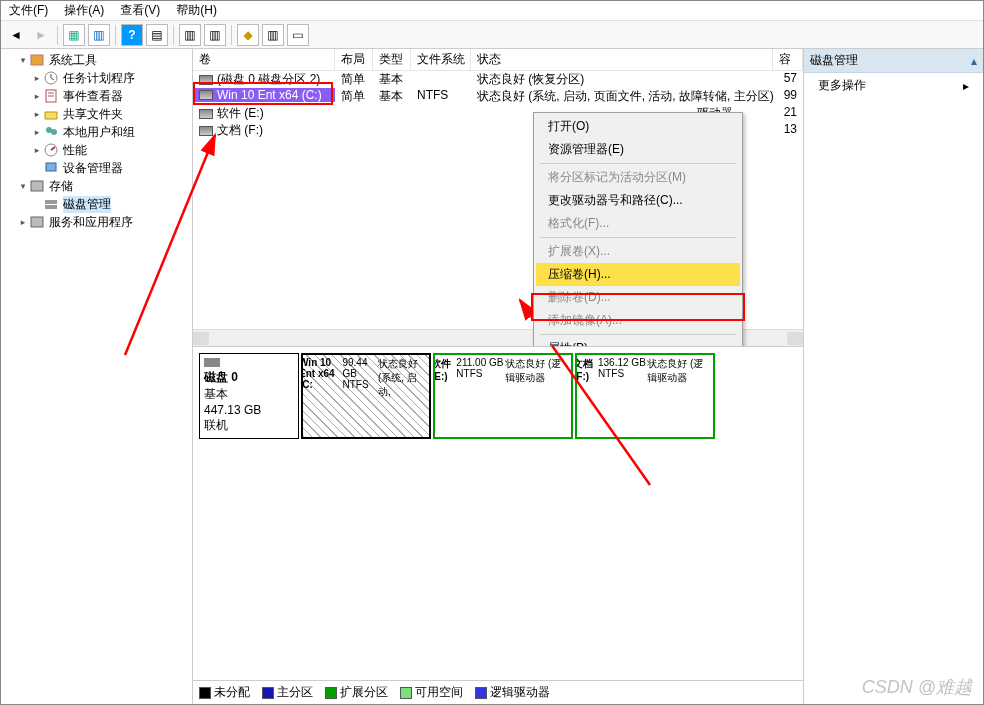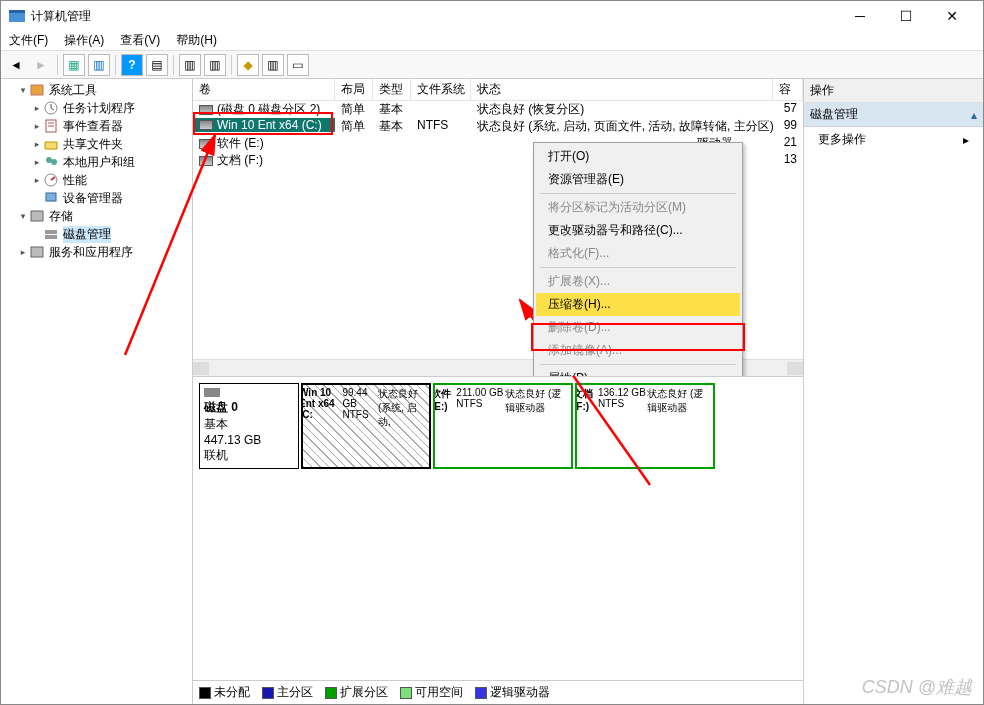--- a/index.html
+++ b/index.html
@@ -25,21 +25,21 @@
 .indent2 { padding-left: 28px; }
 .centerpane { flex: 1; display: flex; flex-direction: column; overflow: hidden; }
 .listarea { height: 298px; border-bottom: 1px solid #ccc; display: flex; flex-direction: column; position: relative; overflow: hidden; }
 .listheader { display: flex; font-size: 12px; background: #fff; border-bottom: 1px solid #e5e5e5; height: 22px; flex-shrink: 0; }
 .listheader .col { border-right: 1px solid #e5e5e5; padding: 2px 6px; display: flex; align-items: center; overflow: hidden; white-space: nowrap; }
 .listrows { font-size: 12px; }
 .listrow { display: flex; height: 17px; align-items: flex-start; }
 .listrow .cell { overflow: hidden; white-space: nowrap; padding: 0 6px; }
 .listrow .cell.vol { display: flex; align-items: center; gap: 4px; }
 .volicon { width: 14px; height: 10px; background: linear-gradient(#888, #ccc); border: 1px solid #555; flex-shrink: 0; }
-.sel { background: #0f766e; color: #fff; }
+.sel { background: #8b5cf6; color: #fff; }
 .redbox { position: absolute; border: 2px solid red; pointer-events: none; }
 .ctxmenu { position: absolute; left: 340px; top: 15px; width: 210px; background: #f0f0f0; border: 1px solid #a0a0a0; box-shadow: 2px 2px 4px rgba(0,0,0,0.25); font-size: 12px; padding: 2px; z-index: 10; margin-top: 48px; }
 .ctxitem { height: 23px; display: flex; align-items: center; padding: 0 12px; }
 .ctxitem.disabled { color: #888; }
 .ctxitem.highlight { background: #fde047; }
 .ctxsep { height: 1px; background: #ccc; margin: 2px 4px; }
 .scrollbars-bottom { height: 17px; background: #f0f0f0; border-top: 1px solid #ddd; position: relative; }
 .scrollbars-bottom::before, .scrollbars-bottom::after { content: ""; position: absolute; top: 2px; width: 16px; height: 13px; background: #ddd; }
 .scrollbars-bottom::before { left: 0; }
 .scrollbars-bottom::after { right: 0; }
@@ -57,32 +57,20 @@
 .rightpane .sect { background: #d8e6f2; padding: 3px 6px; display: flex; justify-content: space-between; align-items: center; border-bottom: 1px solid #c5d5e5; }
 .rightpane .sect2 { padding: 4px 14px; display: flex; justify-content: space-between; align-items: center; }
 .arrow { position: absolute; pointer-events: none; }
 .hatched { background-image: repeating-linear-gradient(45deg, #aaa 0, #aaa 1px, #fff 1px, #fff 6px); }
 .watermark { position: absolute; right: 12px; bottom: 6px; color: rgba(120,120,120,0.45); font-size: 18px; font-style: italic; pointer-events: none; }
 </style>
 </head>
 <body>
 
 <div class="window">
-  <div class="titlebar">
-    <svg class="app-icon" viewBox="0 0 16 16">
-        <rect width="16" height="12" y="2" fill="#4a90d9"></rect>
-        <rect width="16" height="3" y="2" fill="#2a60a9"></rect>
-      </svg>
-    <span class="title">计算机管理</span>
-    <div class="winbtns">
-      <div class="winbtn">─</div>
-      <div class="winbtn">☐</div>
-      <div class="winbtn">✕</div>
-    </div>
-  </div>
 
   <div class="menubar">
     <span>文件(F)</span>
     <span>操作(A)</span>
     <span>查看(V)</span>
     <span>帮助(H)</span>
   </div>
 
   <div class="toolbar">
     <div class="tbtn">◄</div>
@@ -294,21 +282,20 @@
           <span><span class="sw" style="background:#000"></span><span>未分配</span></span>
           <span><span class="sw" style="background:#1616b5"></span><span>主分区</span></span>
           <span><span class="sw" style="background:#00a000"></span><span>扩展分区</span></span>
           <span><span class="sw" style="background:#7de07d"></span><span>可用空间</span></span>
           <span><span class="sw" style="background:#3434e5"></span><span>逻辑驱动器</span></span>
         </div>
       </div>
     </div>
 
     <div class="rightpane">
-      <div class="hdr">操作</div>
       <div class="sect">
           <span>磁盘管理</span>
           <span style="color:#369">▴</span>
         </div>
       <div class="sect2">
           <span>更多操作</span>
           <span>▸</span>
         </div>
     </div>
   </div>

